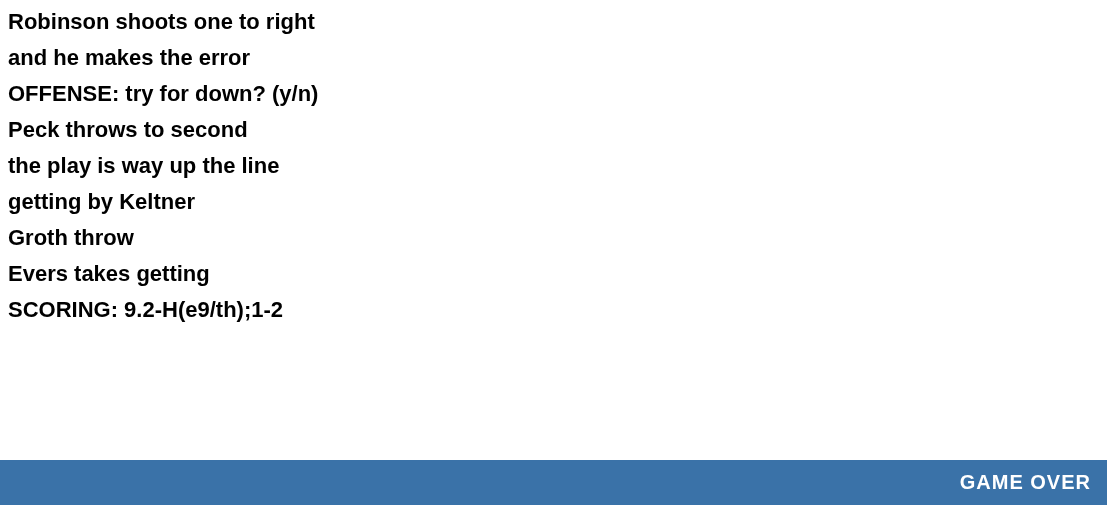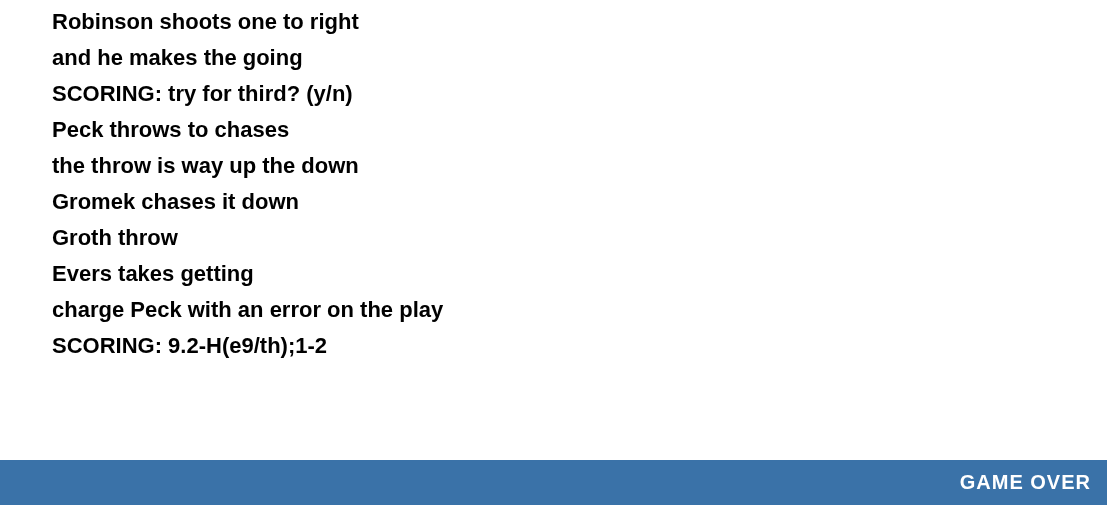--- a/index.html
+++ b/index.html
@@ -21,21 +21,20 @@
       height: 460px;
       background-color: #ffffff;
       padding: 4px 8px;
     }
 
     .game-line {
       font-size: 22px;
       font-weight: bold;
       color: #000000;
       line-height: 36px;
-      margin-left: 44px;
     }
 
     .footer-bar {
       width: 100%;
       height: 45px;
       background-color: #3a72a8;
       display: flex;
       align-items: center;
       justify-content: flex-end;
       padding-right: 16px;
@@ -48,26 +47,25 @@
       font-weight: bold;
       font-family: Arial, sans-serif;
       letter-spacing: 1px;
     }
   </style>
 </head>
 <body>
 
 <div class="main-content">
   <div class="game-line">Robinson shoots one to right</div>
-  <div class="game-line">and he makes the going</div>
-  <div class="game-line">SCORING: try for third? (y/n)</div>
-  <div class="game-line">Peck throws to chases</div>
-  <div class="game-line">the throw is way up the down</div>
-  <div class="game-line">Gromek chases it down</div>
+  <div class="game-line">and he makes the error</div>
+  <div class="game-line">OFFENSE: try for down? (y/n)</div>
+  <div class="game-line">Peck throws to second</div>
+  <div class="game-line">the play is way up the line</div>
+  <div class="game-line">getting by Keltner</div>
   <div class="game-line">Groth throw</div>
   <div class="game-line">Evers takes getting</div>
-  <div class="game-line">charge Peck with an error on the play</div>
   <div class="game-line">SCORING: 9.2-H(e9/th);1-2</div>
 </div>
 
 <div class="footer-bar">
   <span class="game-over-label">GAME OVER</span>
 </div>
 
 </body></html>

